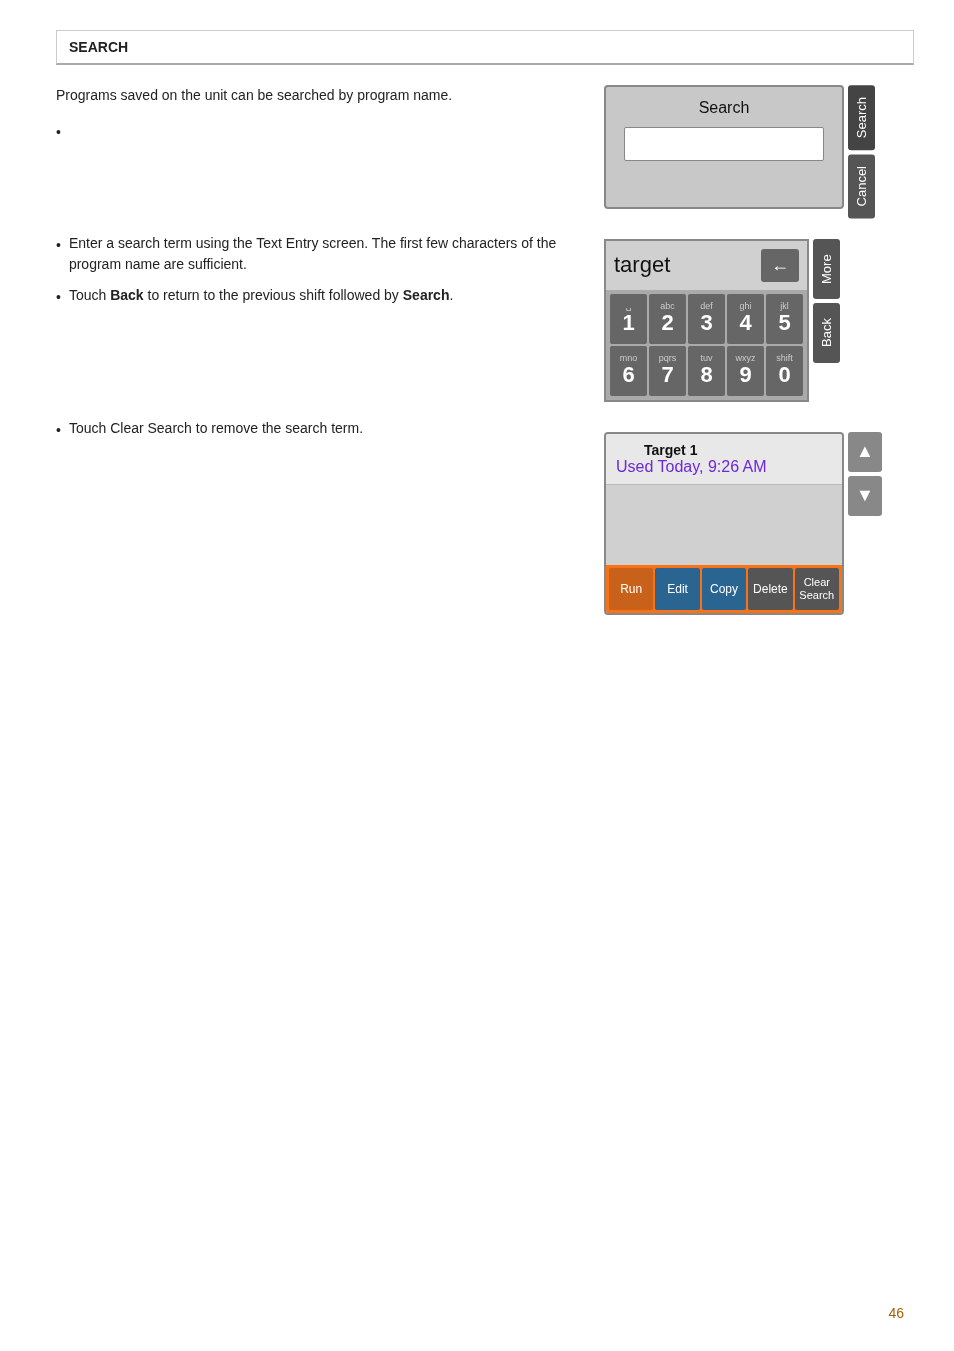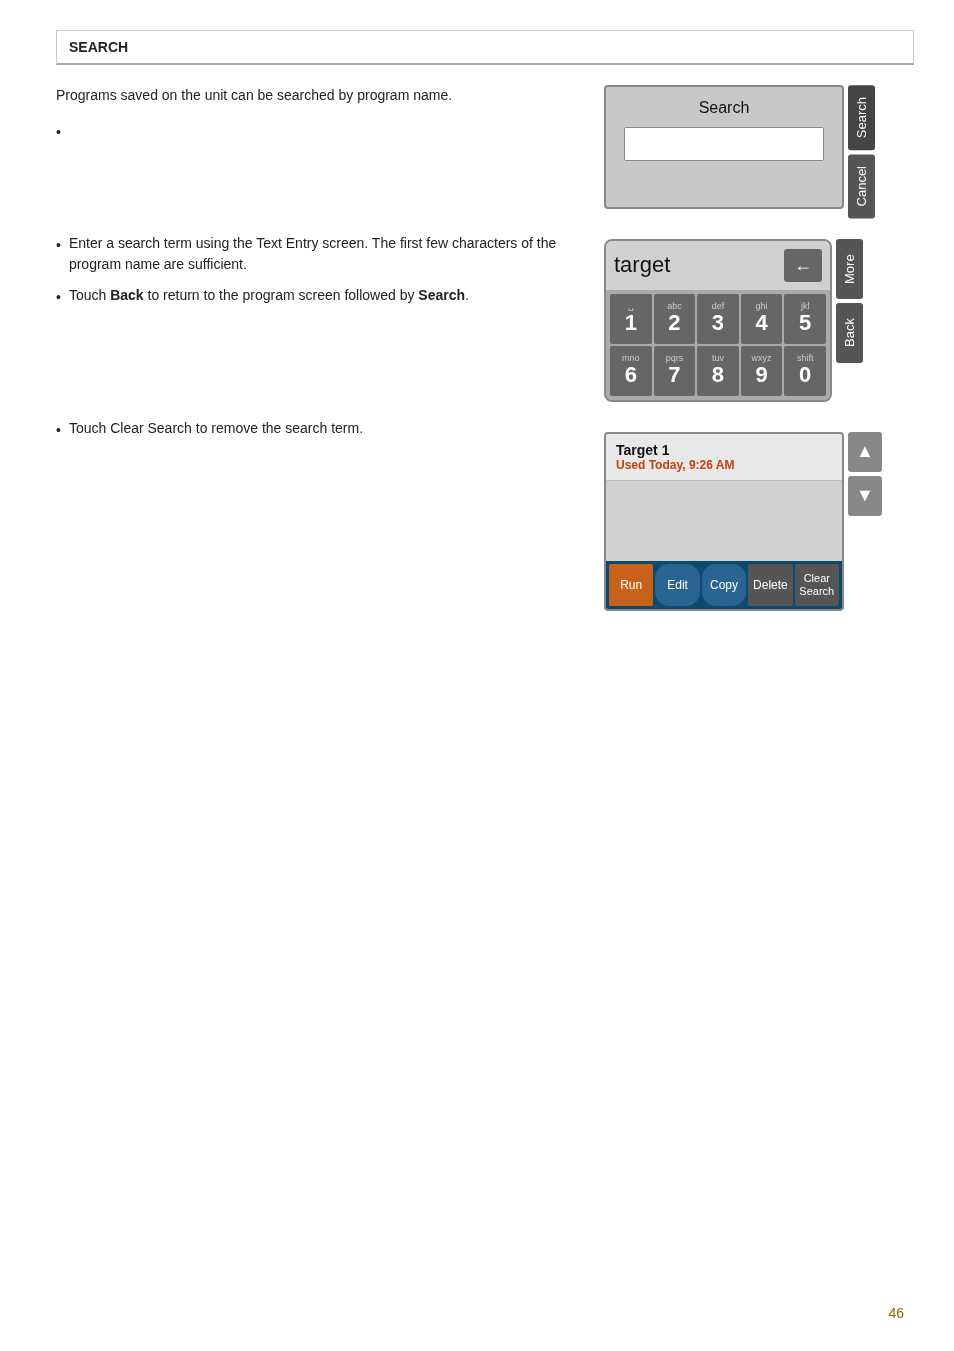--- a/index.html
+++ b/index.html
@@ -116,23 +116,23 @@
       justify-content: center;
       min-height: 60px;
     }
     .side-tab.active {
       background: #444;
     }
 
     
     .text-entry-screen {
       border: 2px solid #888;
-      border-radius: 8px;
+      border-radius: 0;
       background: #c8c8c8;
-      width: 228px;
+      width: 205px;
       overflow: hidden;
       margin-bottom: 10px;
     }
 
     .text-entry-top {
       display: flex;
       align-items: center;
       padding: 8px 8px;
       background: #d0d0d0;
       gap: 6px;
@@ -203,54 +203,53 @@
 
     .result-item {
       background: #e8e8e8;
       padding: 8px 10px;
       border-bottom: 1px solid #bbb;
     }
     .result-item-name {
       font-weight: bold;
       font-size: 14px;
       color: #111;
+      margin-left: 28px;
     }
     .result-item-sub {
-      font-size: 12px;
-      color: #c2410c;
-      font-weight: bold;
+      font-size: 16px;
+      color: #6d28d9;
     }
     .result-empty-space {
       height: 80px;
       background: #d0d0d0;
     }
 
     .result-buttons {
       display: grid;
       grid-template-columns: repeat(5, 1fr);
       gap: 2px;
       padding: 3px;
-      background: #0c4a6e;
+      background: #f97316;
     }
     .result-btn {
       background: #888;
       color: white;
       border: none;
       padding: 8px 2px;
       font-size: 12px;
       cursor: pointer;
       border-radius: 2px;
       text-align: center;
     }
     .result-btn.orange {
       background: #c8621a;
     }
     .result-btn.blue {
       background: #2a6490;
-      border-radius: 14px;
     }
     .result-btn.dark {
       background: #555;
     }
 
     
     .scroll-arrows {
       display: flex;
       flex-direction: column;
       gap: 4px;
@@ -317,21 +316,21 @@
       <div style="height: 80px;"></div>
 
       <div class="bullet-item">
         <span class="bullet-dot">•</span>
         <span>Enter a search term using the Text Entry screen. The first few characters of the program name are sufficient.</span>
       </div>
 
       <div class="bullet-item">
         <span class="bullet-dot">•</span>
         <span>
-          <span>Touch </span><span class="bold">Back</span><span> to return to the program screen followed by </span><span class="bold">Search</span><span>.</span>
+          <span>Touch </span><span class="bold">Back</span><span> to return to the previous shift followed by </span><span class="bold">Search</span><span>.</span>
         </span>
       </div>
 
       <div style="height: 100px;"></div>
 
 
       <div class="bullet-item">
         <span class="bullet-dot">•</span>
         <span>Touch Clear Search to remove the search term.</span>
       </div>

